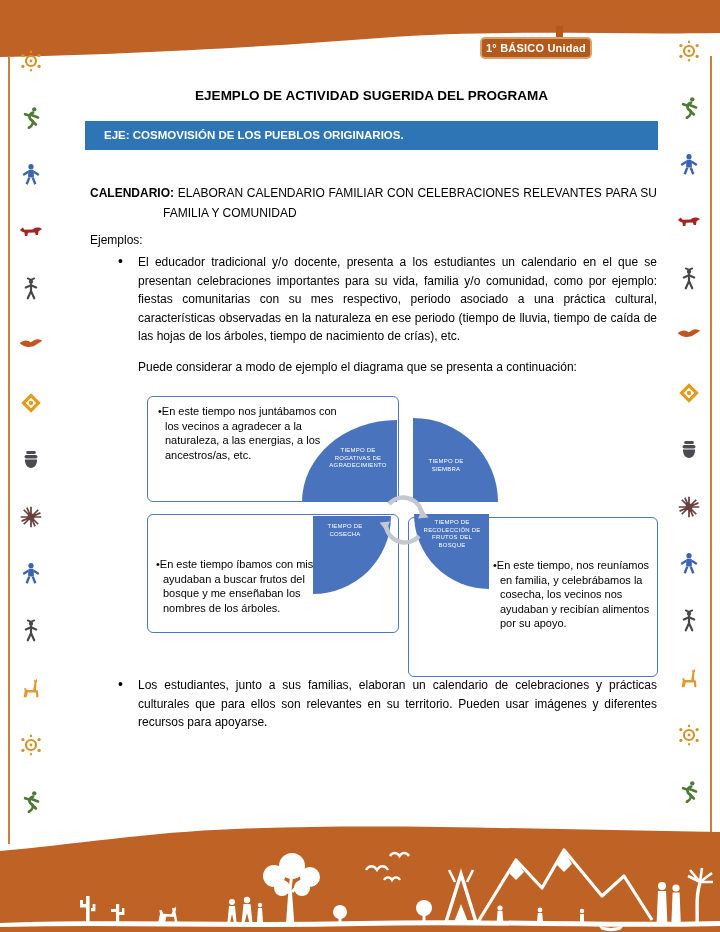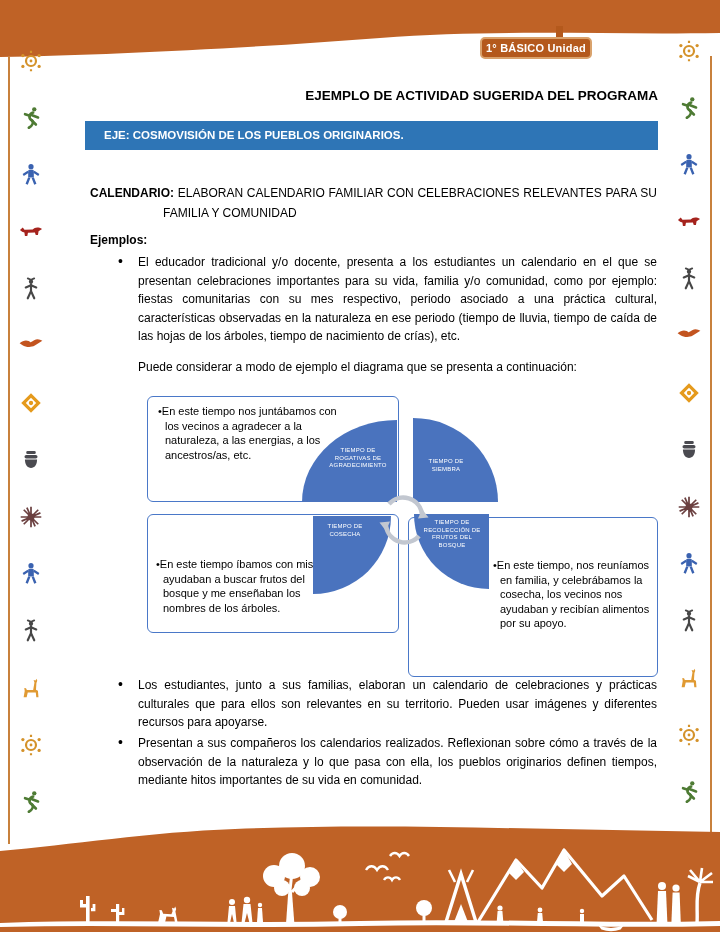--- a/index.html
+++ b/index.html
@@ -10,24 +10,24 @@
   .top-band{position:absolute;top:0;left:0;width:720px;height:60px}
   .badge{position:absolute;left:480px;top:37px;width:112px;height:22px;background:#b4591c;border:2px solid #d9a26c;border-radius:5px;color:#fff;font-size:11px;font-weight:bold;text-align:center;line-height:18px;letter-spacing:.2px}
   
   .edge-line{position:absolute;width:2px;background:#c8813c;top:56px;height:788px}
   .edge-left{left:8px}.edge-right{left:710px}
   .icon-col{position:absolute;display:flex;flex-direction:column;gap:31px;width:26px}
   .icon-col svg{width:26px;height:26px;display:block}
   #left-col{left:18px;top:48px}
   #right-col{left:676px;top:38px}
   
-  .title{position:absolute;left:85px;top:88px;width:573px;text-align:right;font-weight:bold;font-size:13.5px}
+  .title{position:absolute;left:85px;top:88px;width:573px;text-align:center;font-weight:bold;font-size:13.5px}
   .banner{position:absolute;left:85px;top:121px;width:573px;height:29px;background:#2e75b6;color:#fff;font-weight:bold;font-size:11.5px;line-height:29px;padding-left:19px}
   .activity{position:absolute;left:90px;top:184px;width:567px;font-size:12px;line-height:19.5px;text-align:justify;padding-left:73px;text-indent:-73px}
-  .examples{position:absolute;left:90px;top:233px;font-size:12px;font-weight:bold}
+  .examples{position:absolute;left:90px;top:233px;font-size:12px;font-weight:normal}
   .bullet{position:absolute;font-size:12px;line-height:18.6px;text-align:justify;padding-left:48px}
   .bullet::before{content:"\2022";position:absolute;left:28px;top:-1px;font-size:14px}
   #b1{left:90px;top:253px;width:567px}
   #b2{left:90px;top:676px;width:567px}
   #b3{left:90px;top:734px;width:567px}
   .intro{position:absolute;left:138px;top:360px;width:520px;font-size:12px}
   
   .diagram{position:absolute;left:145px;top:390px;width:515px;height:258px}
   .qbox{position:absolute;border:1.6px solid #4a78c8;border-radius:6px;background:#fff}
   #qb0{left:2px;top:6px;width:252px;height:106px}
@@ -242,21 +242,20 @@
       <path d="M241 141 l-6.5 -8.5 l10.5 -1 Z" fill="#c2c7d0"></path>
     </svg>
 
     <div class="wlabel" id="wl0">TIEMPO DE ROGATIVAS DE AGRADECIMIENTO</div>
     <div class="wlabel" id="wl1">TIEMPO DE SIEMBRA</div>
     <div class="wlabel" id="wl2">TIEMPO DE COSECHA</div>
     <div class="wlabel" id="wl3">TIEMPO DE RECOLECCIÓN DE FRUTOS DEL BOSQUE</div>
   </div>
 
   <div class="bullet" id="b2">Los estudiantes, junto a sus familias, elaboran un calendario de celebraciones y prácticas culturales que para ellos son relevantes en su territorio. Pueden usar imágenes y diferentes recursos para apoyarse.</div>
-  <div class="bullet" id="b3">Presentan a sus compañeros los calendarios realizados. Reflexionan sobre cómo a través de la observación de la naturaleza y lo que pasa con ella, los pueblos originarios definen tiempos, mediante hitos importantes de su vida en comunidad.</div>
 
   <svg class="bottom-band" viewBox="0 0 720 112" preserveAspectRatio="none">
     <path fill="#bf6226" d="M0 31 C70 25 150 12 235 9 C390 3 550 10 720 12 L720 112 L0 112 Z"></path>
     <g fill="#ffffff">
       <path d="M0 103 C120 99 240 104 360 101 C480 98 600 104 720 101 L720 106 C600 109 480 103 360 106 C240 109 120 104 0 107 Z"></path>
       <path d="M86 76 h3.6 v28 h-3.6 Z M80 80 h3 v7 h-3 Z M80 84 h6.5 v3.4 h-6.5 Z M91 88 h4.4 v3.2 h-4.4 Z M92.6 84 h2.8 v7 h-2.8 Z"></path>
       <path d="M116 84 h3.2 v20 h-3.2 Z M111 89 h5 v3 h-5 Z M119 92 h5.4 v3 h-5.4 Z M122 88 h2.4 v7 h-2.4 Z"></path>
       <path d="M158 103 l2 -9 l-0.6 -4 l2.4 0.2 l1.4 3.6 l8.2 0.4 l1.2 -3 l-0.6 -3.4 l2.2 0.6 l1 -1.8 l1 2.4 l-0.8 2.4 l0.6 3.2 l1.8 9 l-2.6 0 l-1.2 -6.6 l-7.6 -0.4 l-1.6 6.8 Z"></path>
       <circle cx="232" cy="82" r="3"></circle>
         <path d="M229 86 h6 l1.6 17 h-2.6 l-2 -9 l-2 9 h-2.6 Z"></path>

